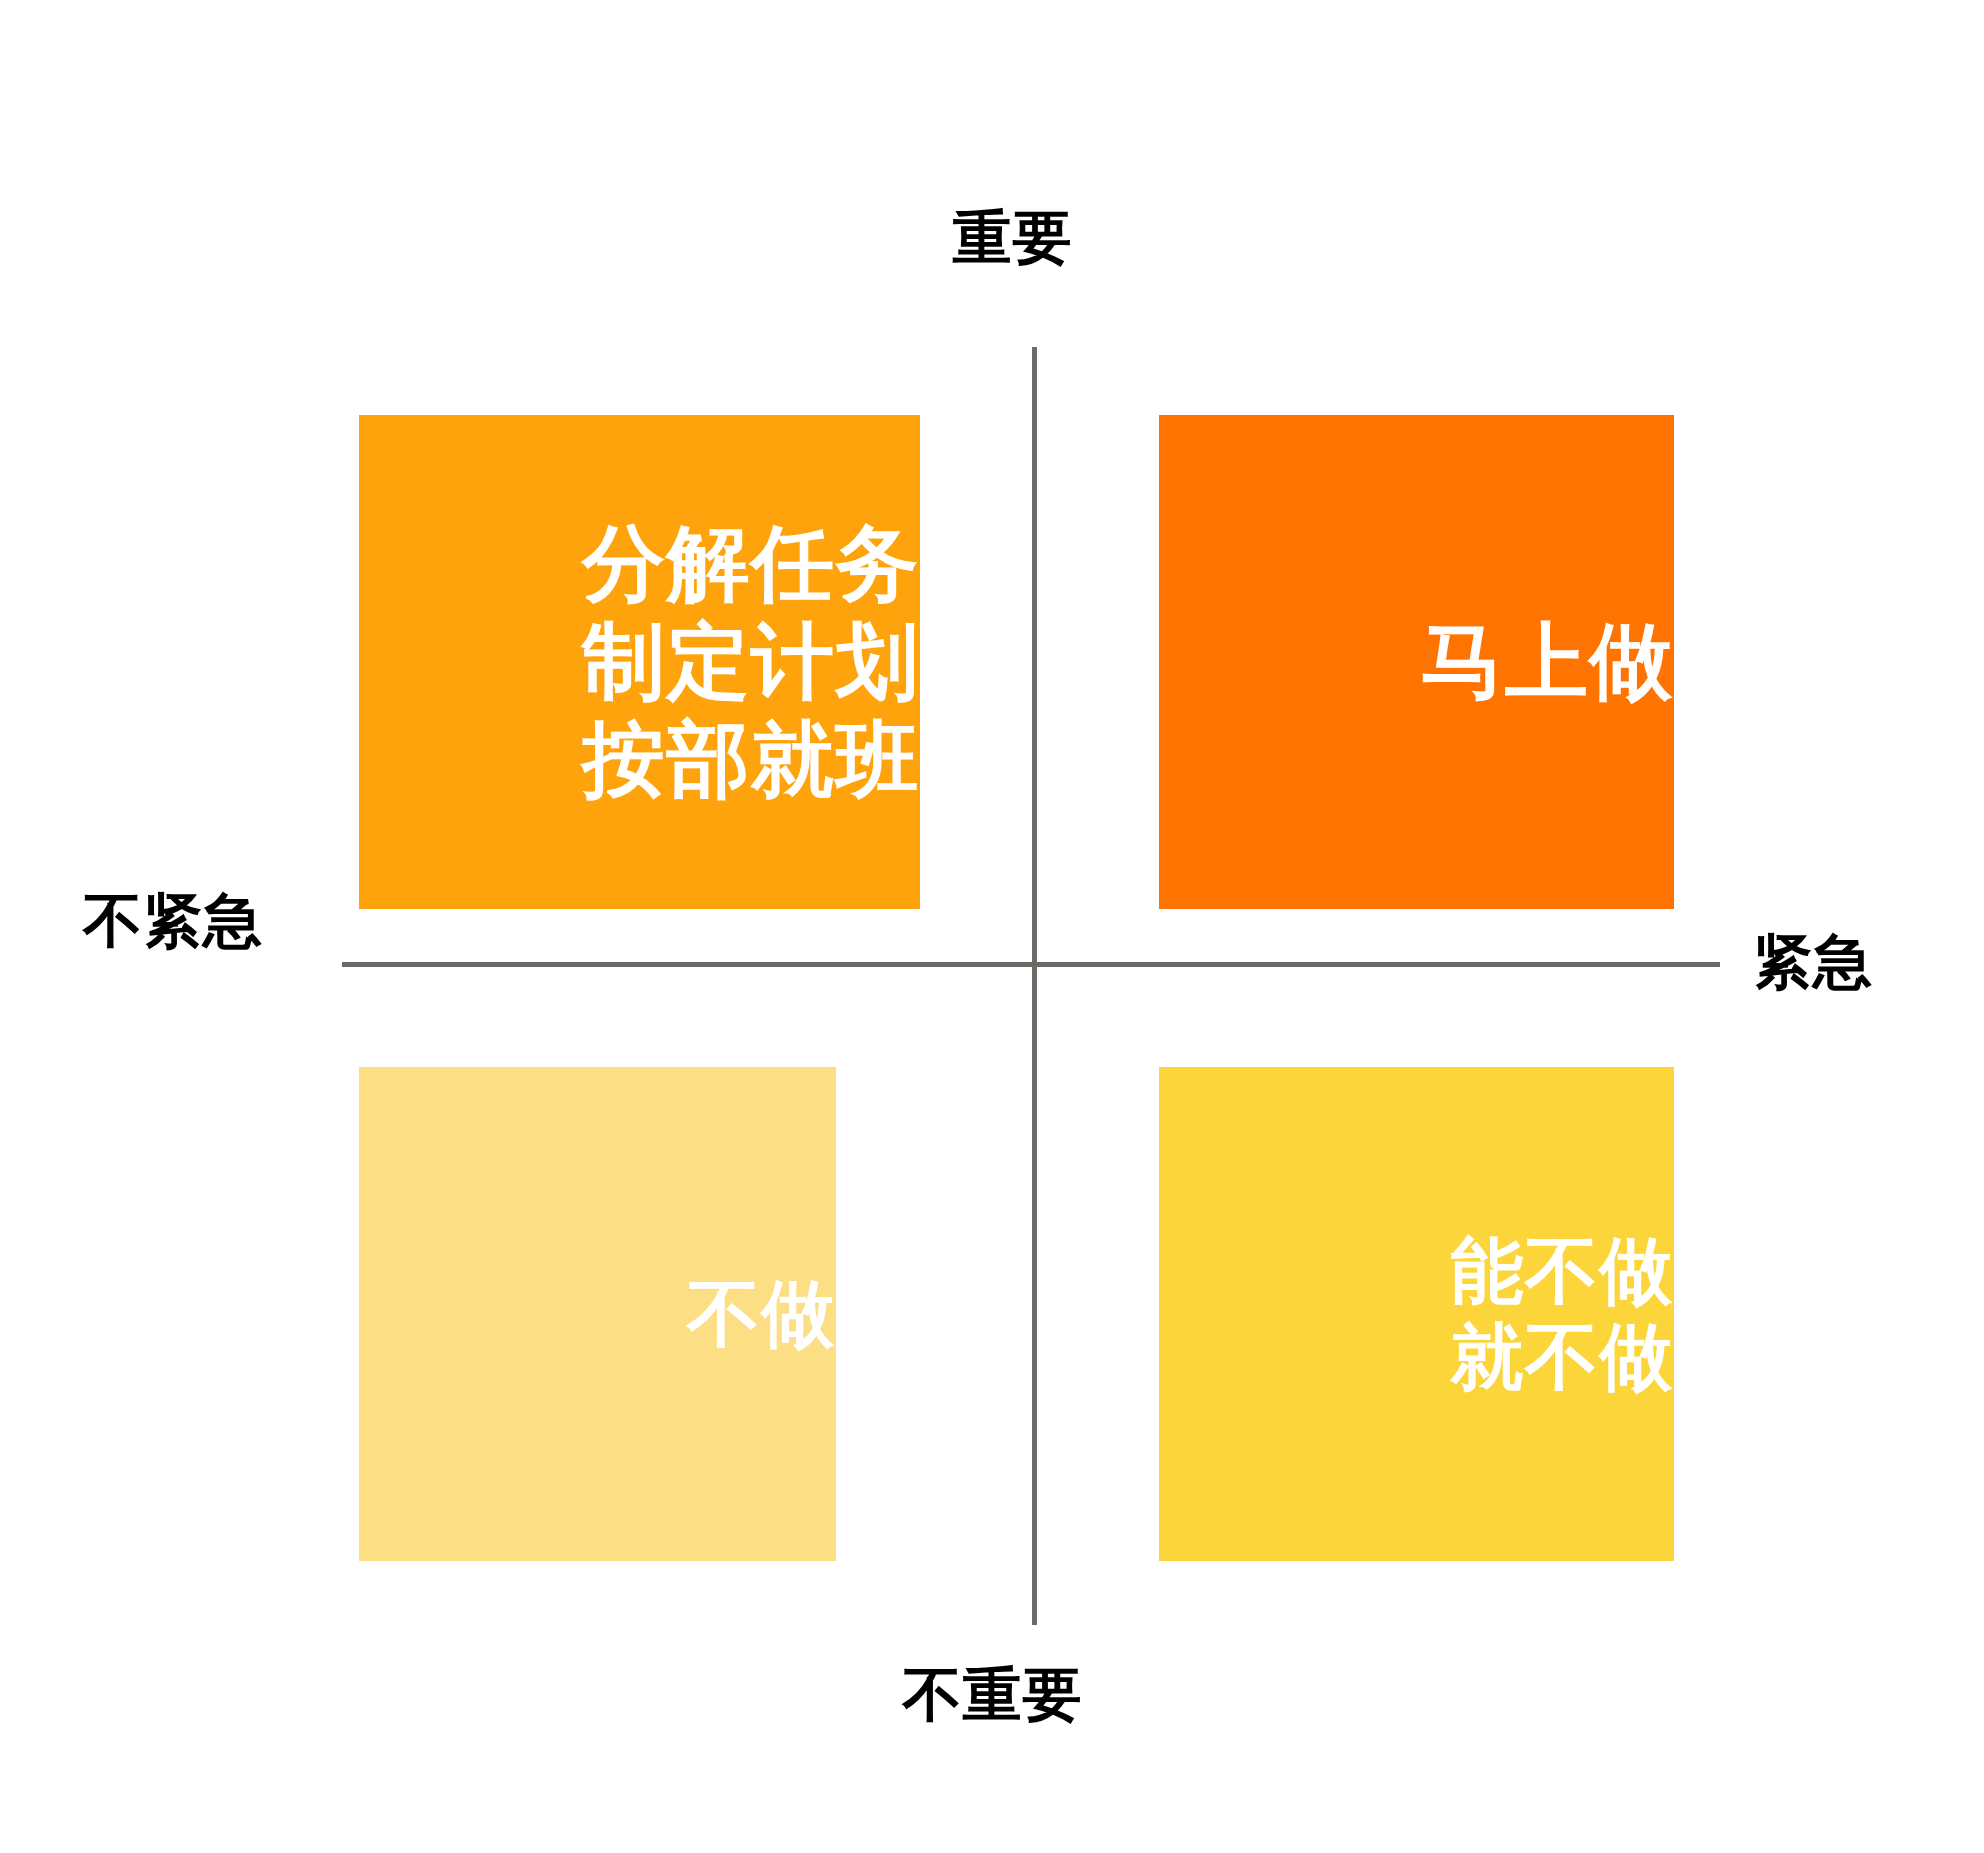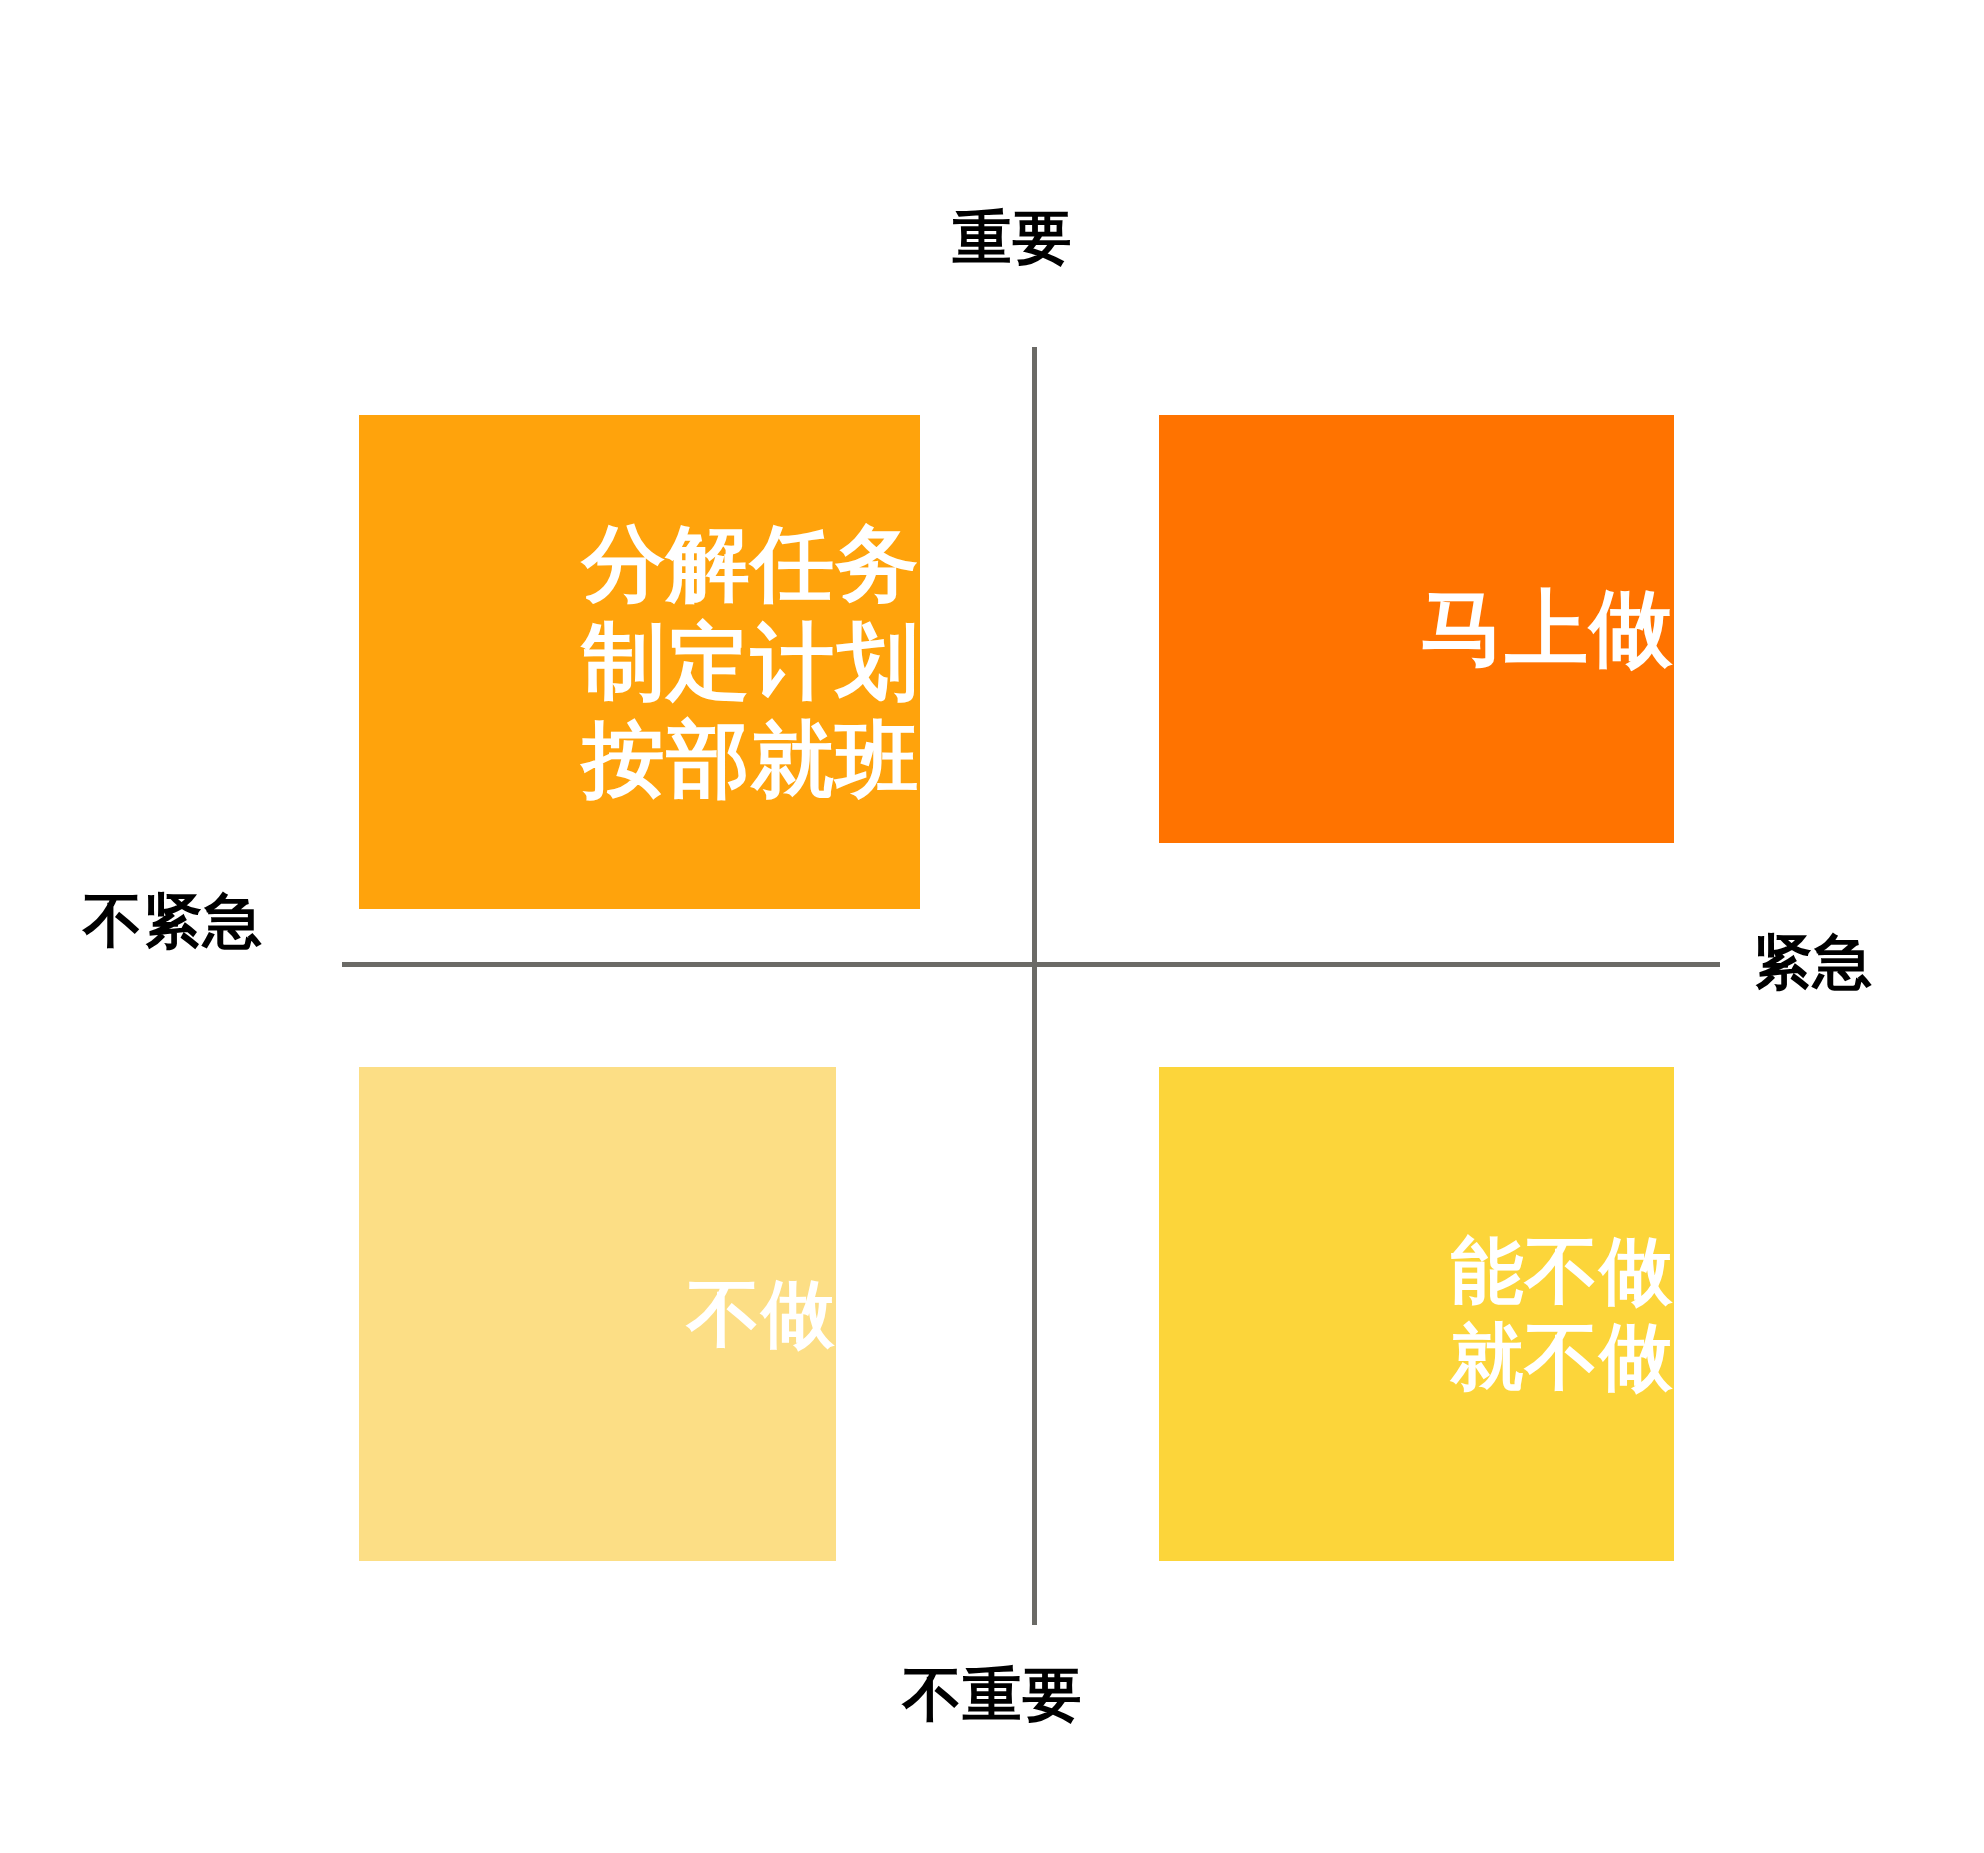--- a/index.html
+++ b/index.html
@@ -92,21 +92,21 @@
     width: 561px;
     height: 494px;
     background: #ffa30c;
   }
   .q-tl .quadrant-text { font-size: 83px; }
 
   .q-tr {
     left: 1159px;
     top: 415px;
     width: 515px;
-    height: 428px;
+    height: 494px;
     background: #ff7300;
   }
   .q-tr .quadrant-text { font-size: 83px; }
 
   .q-bl {
     left: 359px;
     top: 1067px;
     width: 477px;
     height: 494px;
     background: #fcde85;

